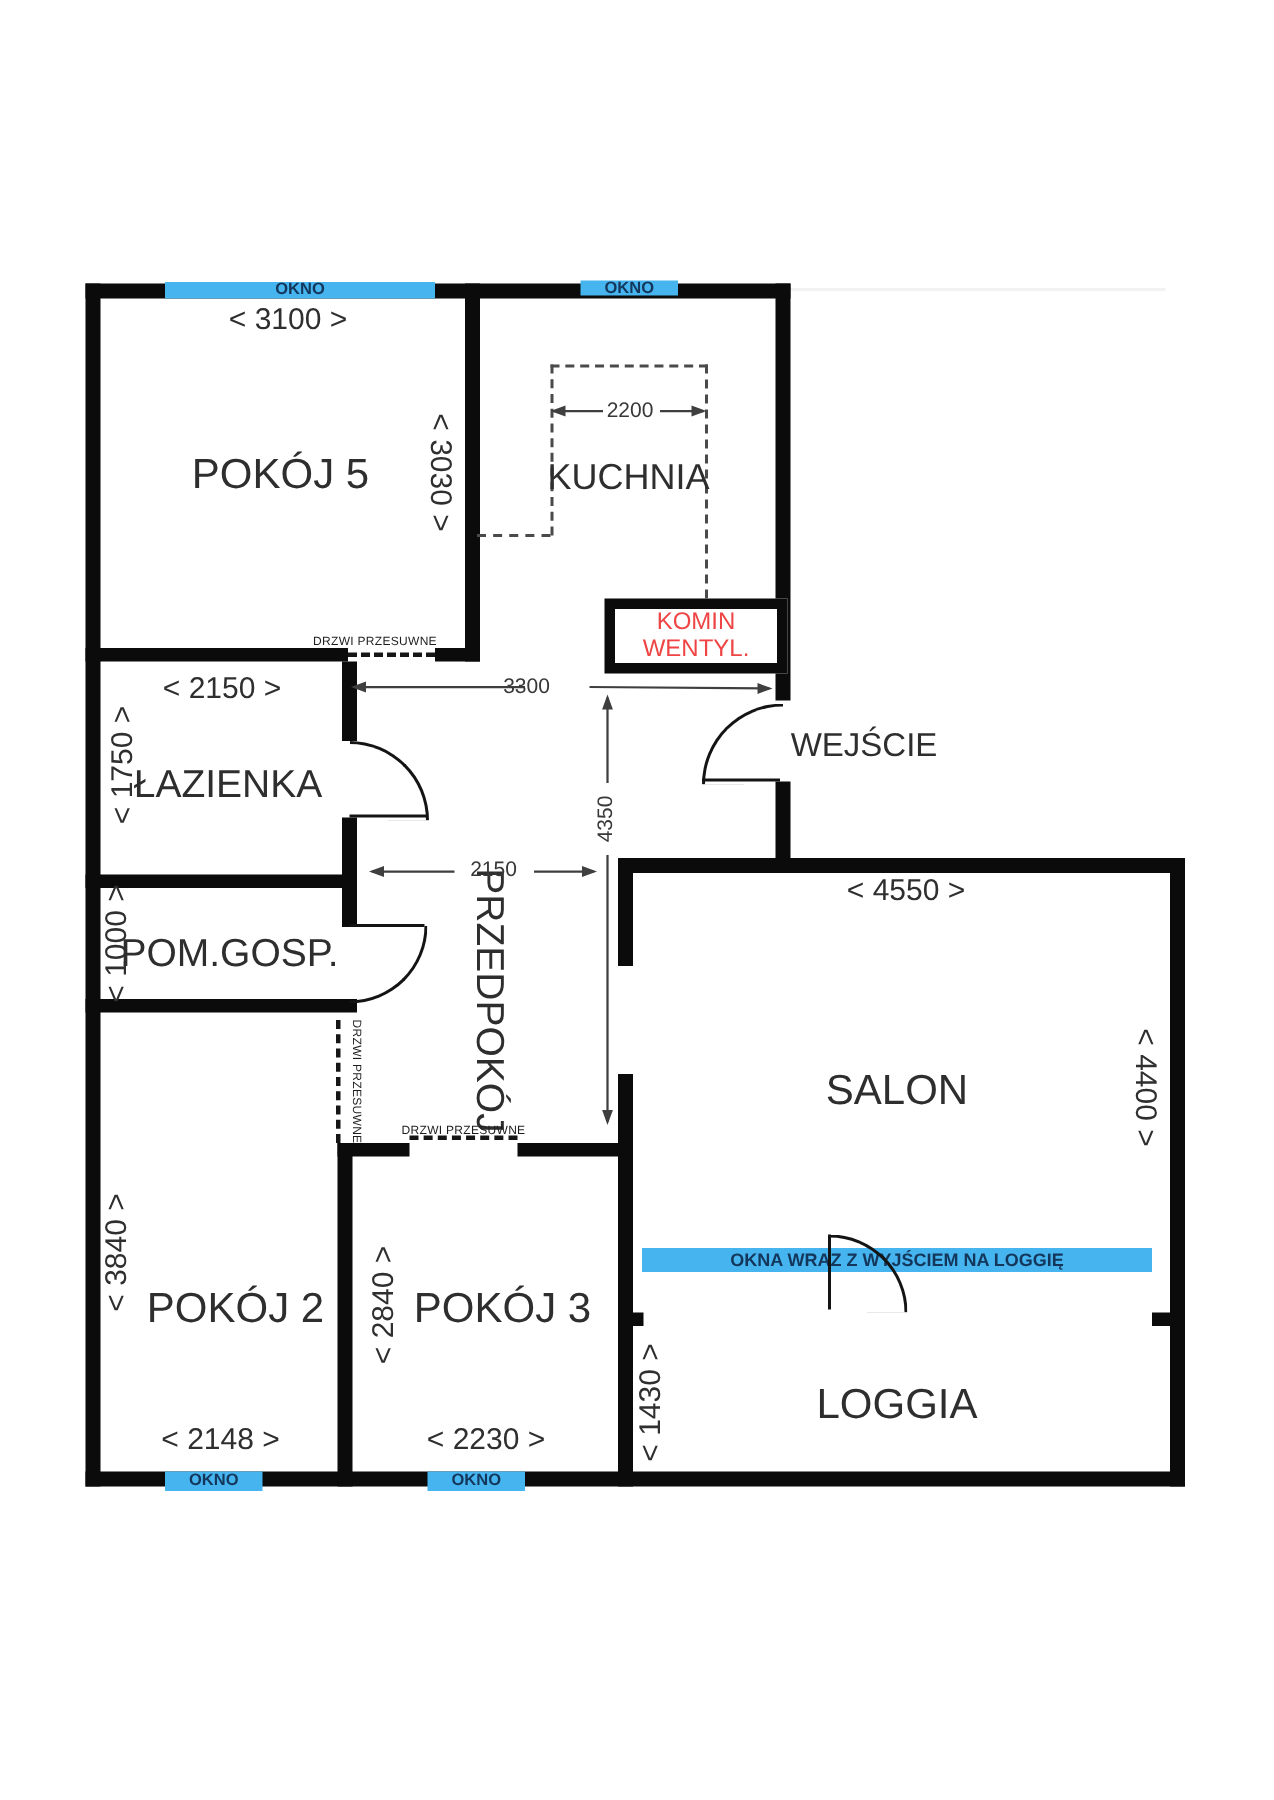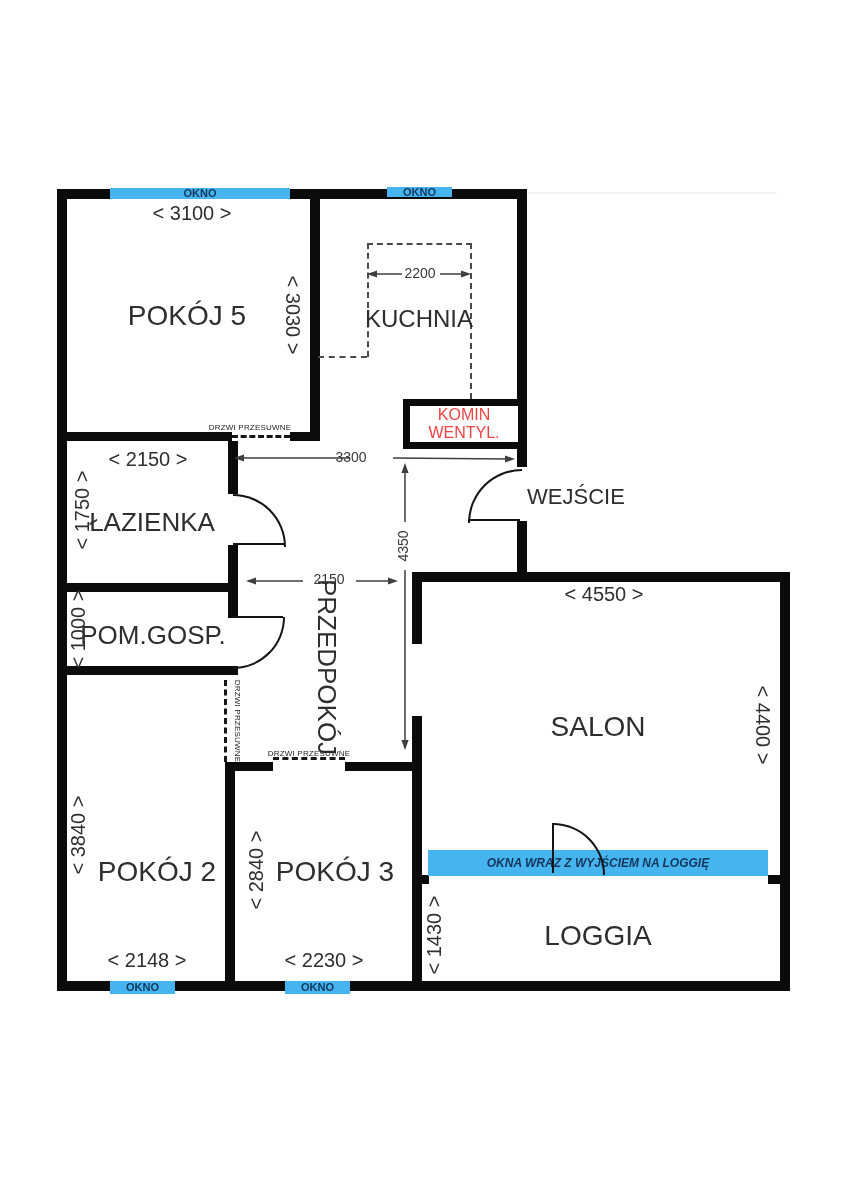--- a/index.html
+++ b/index.html
@@ -84,21 +84,21 @@
   </div>
   <div class="win" style="left:387px;top:187px;width:65px;height:10px;">
     <span>OKNO</span>
   </div>
   <div class="win" style="left:110px;top:981px;width:65px;height:13px;">
     <span>OKNO</span>
   </div>
   <div class="win" style="left:285px;top:981px;width:65px;height:13px;">
     <span>OKNO</span>
   </div>
-  <div class="win win-wide" style="left:428px;top:850px;width:340px;height:26px;font-style:italic;">
+  <div class="win win-wide" style="left:428px;top:832px;width:340px;height:16px;">
     <span>OKNA WRAZ Z WYJŚCIEM NA LOGGIĘ</span>
   </div>
 
   <div class="dash-thin kd-h" style="left:367px;top:243px;width:105px;height:0;"></div>
   <div class="dash-thin kd-v" style="left:367px;top:243px;width:0;height:114px;"></div>
   <div class="dash-thin kd-v" style="left:470px;top:243px;width:0;height:156px;"></div>
   <div class="dash-thin kd-h" style="left:318px;top:356px;width:49px;height:0;"></div>
 
   <div class="sd-h" style="left:232px;top:435px;width:58px;height:0;"></div>
   <div class="sd-v" style="left:224px;top:680px;width:0;height:82px;"></div>

